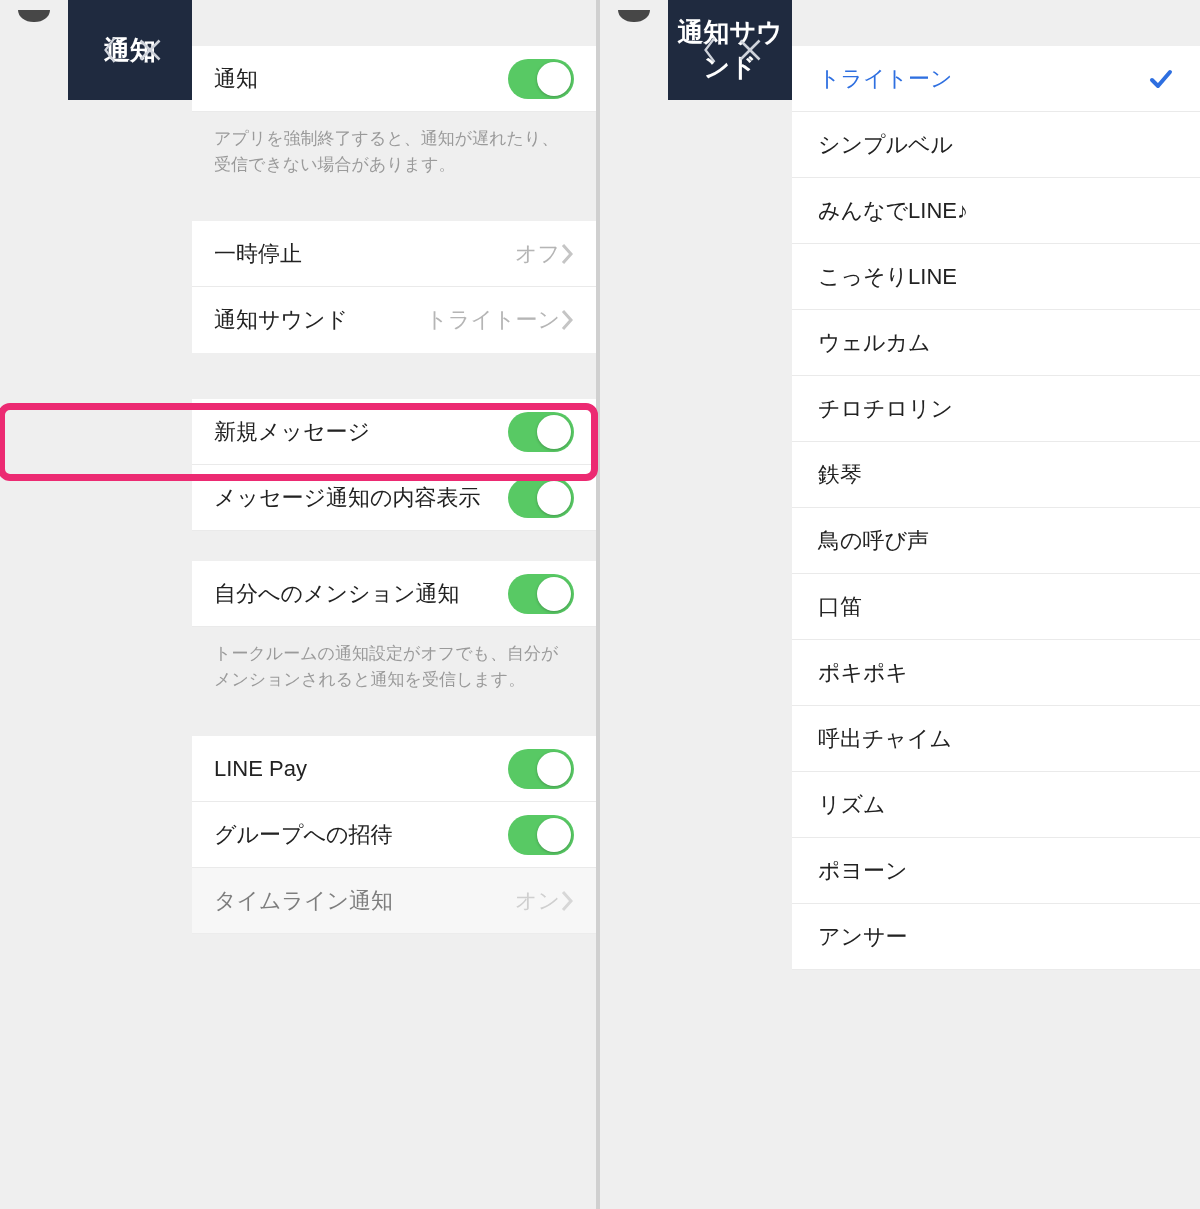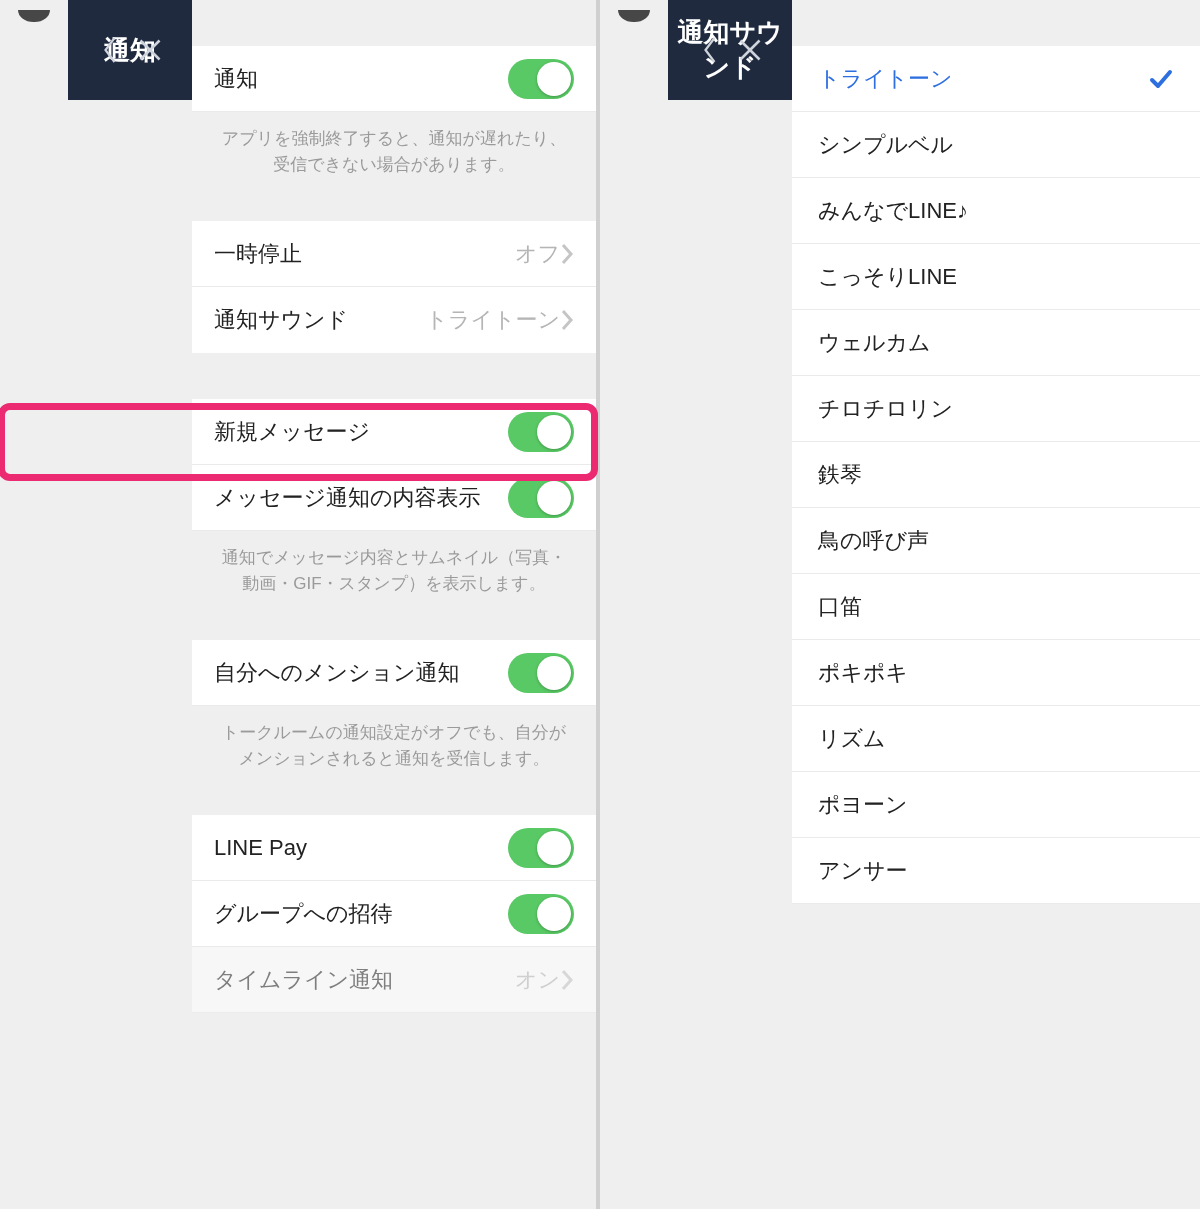--- a/index.html
+++ b/index.html
@@ -64,21 +64,20 @@
   .row-value {
     font-size: 22px;
     color: #b5b5b5;
   }
   .caption {
     background: #efefef;
     padding: 14px 22px;
     font-size: 17px;
     line-height: 1.5;
     color: #9a9a9a;
-    text-align: center;
   }
   .chevron {
     width: 14px; height: 22px;
   }
   .chevron svg { stroke: #c5c5c5; stroke-width: 3; fill: none; }
   .toggle {
     width: 66px; height: 40px;
     border-radius: 20px;
     position: relative;
   }
@@ -187,21 +186,20 @@
       <div class="toggle toggle-on">
           <div class="toggle-knob"></div>
         </div>
     </div>
     <div class="row">
       <div class="row-label">メッセージ通知の内容表示</div>
       <div class="toggle toggle-on">
           <div class="toggle-knob"></div>
         </div>
     </div>
-    <div class="caption">通知でメッセージ内容とサムネイル（写真・動画・GIF・スタンプ）を表示します。</div>
 
     <div class="gap" style="height:30px"></div>
 
     <div class="row">
       <div class="row-label">自分へのメンション通知</div>
       <div class="toggle toggle-on">
           <div class="toggle-knob"></div>
         </div>
     </div>
     <div class="caption">トークルームの通知設定がオフでも、自分がメンションされると通知を受信します。</div>
@@ -284,20 +282,23 @@
         <div class="sound-row">
           <div class="sound-label">鳥の呼び声</div>
         </div>
         <div class="sound-row">
           <div class="sound-label">口笛</div>
         </div>
         <div class="sound-row">
           <div class="sound-label">ポキポキ</div>
         </div>
         <div class="sound-row">
+          <div class="sound-label">呼出チャイム</div>
+        </div>
+        <div class="sound-row">
           <div class="sound-label">リズム</div>
         </div>
         <div class="sound-row">
           <div class="sound-label">ポヨーン</div>
         </div>
         <div class="sound-row">
           <div class="sound-label">アンサー</div>
         </div>
       </div>
     <div class="gap" style="height:20px"></div>

